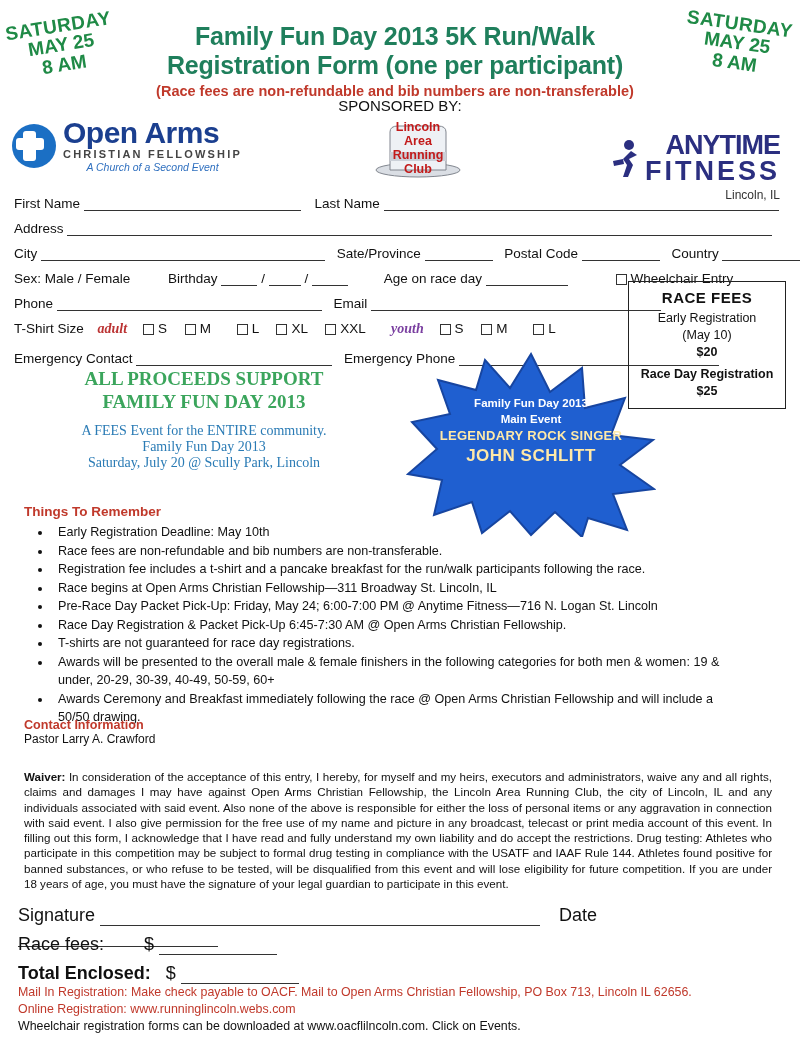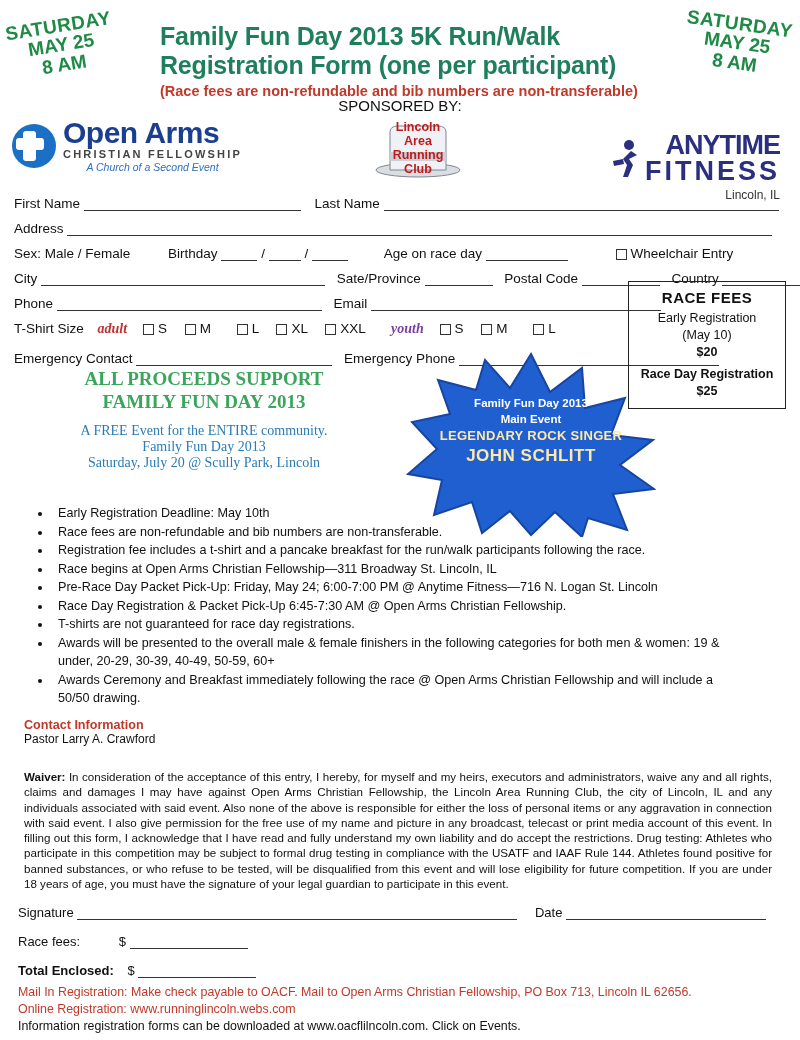--- a/index.html
+++ b/index.html
@@ -22,21 +22,21 @@
     text-align:center;
     transform-origin:center center;
   }
   .corner .l1{font-size:19px;letter-spacing:.5px;}
   .corner .l2{font-size:19px;}
   .corner .l3{font-size:19px;}
   #corner-left{left:8px;top:16px;transform:rotate(-9deg);color:#1f8a46;}
   #corner-right{right:10px;top:14px;transform:rotate(8deg);color:#1f8a46;}
 
   
-  .header{position:absolute;left:160px;top:22px;width:510px;}
+  .header{position:absolute;left:140px;top:22px;width:510px;text-align:center;}
   .title{
     color:#1f7f5c;
     font-weight:bold;
     font-size:25px;
     line-height:1.16;
     letter-spacing:-0.2px;
   }
   .subtitle{
     color:#c0392b;
     font-weight:bold;
@@ -130,21 +130,21 @@
   
   .contact{position:absolute;left:24px;top:718px;width:500px;}
   .contact .ch{color:#c0392b;font-weight:bold;font-size:12.6px;}
   .contact .cl{font-size:12px;line-height:1.33;}
 
   
   .waiver{position:absolute;left:24px;top:769px;width:748px;font-size:11.6px;line-height:1.32;text-align:justify;}
   .waiver b{font-weight:bold;}
 
   
-  .sig{position:absolute;left:18px;top:905px;width:760px;font-size:13px;}
+  .sig{position:absolute;left:18px;top:905px;width:760px;font-size:18px;}
   .sig .srow{position:relative;height:29px;}
   .sig .line2{display:inline-block;border-bottom:1px solid #333;height:14px;vertical-align:bottom;}
   .bold{font-weight:bold;}
 
   
   .footer{position:absolute;left:18px;top:984px;width:760px;font-size:12.4px;line-height:1.38;}
   .footer .red{color:#c0392b;}
 </style>
 </head>
 <body>
@@ -218,41 +218,41 @@
       <span class="lab" style="margin-left:10px;">Last Name</span>
       <span class="line" style="width:395px;"></span>
     </div>
 
     <div class="frow">
       <span class="lab">Address</span>
       <span class="line" style="width:705px;"></span>
     </div>
 
     <div class="frow">
+      <span class="lab">City</span>
+      <span class="line" style="width:284px;"></span>
+      <span class="lab" style="margin-left:8px;">Sate/Province</span>
+      <span class="line" style="width:68px;"></span>
+      <span class="lab" style="margin-left:8px;">Postal Code</span>
+      <span class="line" style="width:78px;"></span>
+      <span class="lab" style="margin-left:8px;">Country</span>
+      <span class="line" style="width:80px;"></span>
+    </div>
+
+    <div class="frow">
       <span class="lab">Sex:  Male  /  Female</span>
       <span class="lab" style="margin-left:34px;">Birthday</span>
       <span class="line" style="width:36px;"></span>
       <span>/</span>
       <span class="line" style="width:32px;"></span>
       <span>/</span>
       <span class="line" style="width:36px;"></span>
       <span class="lab" style="margin-left:32px;">Age on race day</span>
       <span class="line" style="width:82px;"></span>
       <span style="margin-left:44px;"><span class="chk"></span></span><span class="lab">Wheelchair Entry</span>
-    </div>
-
-    <div class="frow">
-      <span class="lab">City</span>
-      <span class="line" style="width:284px;"></span>
-      <span class="lab" style="margin-left:8px;">Sate/Province</span>
-      <span class="line" style="width:68px;"></span>
-      <span class="lab" style="margin-left:8px;">Postal Code</span>
-      <span class="line" style="width:78px;"></span>
-      <span class="lab" style="margin-left:8px;">Country</span>
-      <span class="line" style="width:80px;"></span>
     </div>
 
     <div class="frow">
       <span class="lab">Phone</span>
       <span class="line" style="width:265px;"></span>
       <span class="lab" style="margin-left:8px;">Email</span>
       <span class="line" style="width:290px;"></span>
     </div>
 
     <div class="frow" style="height:30px;">
@@ -282,38 +282,39 @@
     <div>Early Registration</div>
     <div>(May 10)</div>
     <div style="font-weight:bold;">$20</div>
     <div style="font-weight:bold;margin-top:5px;">Race Day Registration</div>
     <div style="font-weight:bold;">$25</div>
   </div>
 
   <div class="proceeds">
     <div class="pr1">ALL PROCEEDS SUPPORT</div>
     <div class="pr1">FAMILY FUN DAY 2013</div>
-    <div class="pr2">A FREE Event for the ENTIRE community.</div>
+    <div class="pr2">A FEES Event for the ENTIRE community.</div>
     <div class="pr3">Family Fun Day 2013</div>
     <div class="pr4">Saturday, July 20 @ Scully Park, Lincoln</div>
   </div>
 
   <div class="burst">
     <svg viewBox="0 0 250 185" width="250" height="185">
       <polygon points="125,2 144,40 176,16 179,56 219,46 205,83 247,88 214,113 248,137 207,142 221,178 182,166 176,185 149,160 125,183 104,159 76,181 66,150 28,163 36,128 2,122 31,97 6,70 44,62 32,28 70,38 79,8 104,36" fill="#1f5fd0" stroke="#1745a0" stroke-width="2"></polygon>
     </svg>
     <div class="burst-txt">
       <div class="bt1">Family Fun Day 2013</div>
       <div class="bt2">Main Event</div>
       <div class="bt3">LEGENDARY ROCK SINGER</div>
       <div class="bt4">JOHN SCHLITT</div>
     </div>
   </div>
 
   <div class="ttr">
+    <div class="ttr-h">Things To Remember</div>
     <ul>
       <li>Early Registration Deadline: May 10th</li>
       <li>Race fees are non-refundable and bib numbers are non-transferable.</li>
       <li>Registration fee includes a t-shirt and a pancake breakfast for the run/walk participants following the race.</li>
       <li>Race begins at Open Arms Christian Fellowship—311 Broadway St. Lincoln, IL</li>
       <li>Pre-Race Day Packet Pick-Up:  Friday, May 24; 6:00-7:00 PM @ Anytime Fitness—716 N. Logan St. Lincoln</li>
       <li>Race Day Registration &amp; Packet Pick-Up 6:45-7:30 AM @ Open Arms Christian Fellowship.</li>
       <li>T-shirts are not guaranteed for race day registrations.</li>
       <li>Awards will be presented to the overall male &amp; female finishers in the following categories for both men &amp; women: 19 &amp; under, 20-29, 30-39, 40-49, 50-59, 60+</li>
       <li>Awards Ceremony and Breakfast immediately following the race @ Open Arms Christian Fellowship and will include a 50/50 drawing.</li>
@@ -344,16 +345,16 @@
     <div class="srow">
       <span class="bold">Total Enclosed:</span>
       <span style="margin-left:10px;">$</span>
       <span class="line2" style="width:118px;"></span>
     </div>
   </div>
 
   <div class="footer">
     <div class="red">Mail In Registration: Make check payable to OACF.  Mail to Open Arms Christian Fellowship, PO Box 713, Lincoln IL  62656.</div>
     <div class="red">Online Registration: www.runninglincoln.webs.com</div>
-    <div>Information registration forms can be downloaded at www.oacflilncoln.com.  Click on Events.</div>
+    <div>Wheelchair registration forms can be downloaded at www.oacflilncoln.com.  Click on Events.</div>
   </div>
 
 </div>
 
 </body></html>

